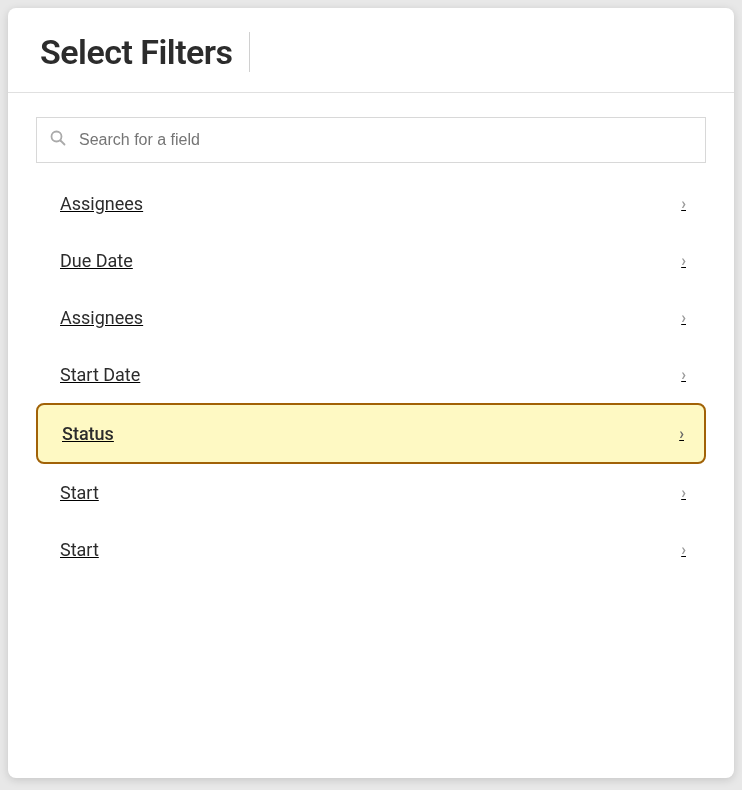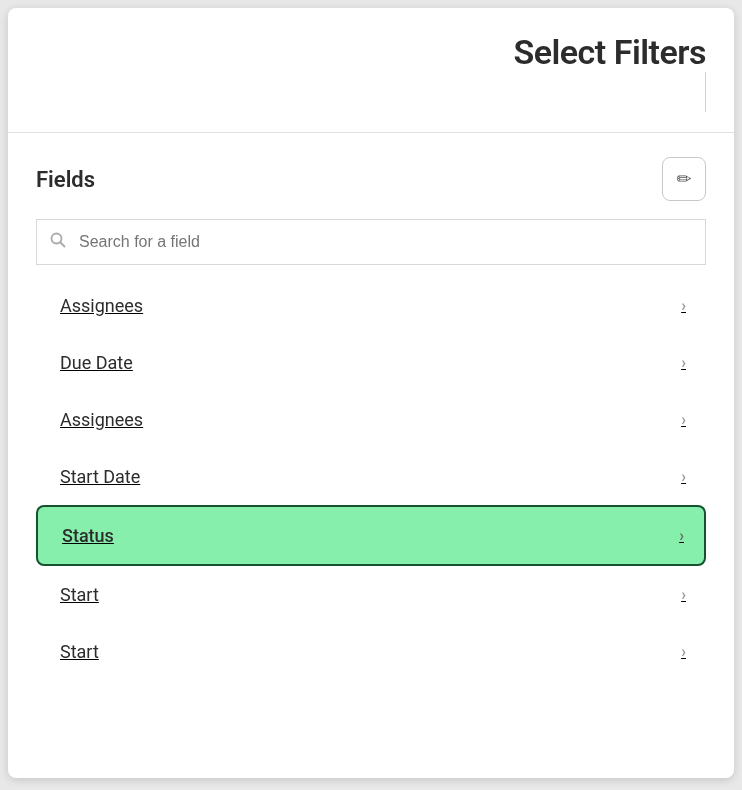--- a/index.html
+++ b/index.html
@@ -25,22 +25,22 @@
       width: 726px;
       min-height: 770px;
       overflow: hidden;
       box-shadow: 0 2px 8px rgba(0,0,0,0.15);
     }
 
     .panel-header {
       padding: 24px 28px 20px 32px;
       border-bottom: 1px solid #e0e0e0;
       display: flex;
-      align-items: flex-end;
-      flex-direction: column;
+      align-items: flex-start;
+      gap: 16px;
     }
 
     .panel-title {
       font-size: 34px;
       font-weight: 600;
       color: #2c2c2c;
       letter-spacing: -0.5px;
     }
 
     .header-divider {
@@ -116,22 +116,22 @@
       display: flex;
       align-items: center;
       justify-content: space-between;
       padding: 18px 20px 18px 24px;
       border-radius: 8px;
       cursor: pointer;
       transition: background 0.1s;
     }
 
     .field-item.active {
-      background: #86efac;
-      border: 2px solid #14532d;
+      background: #fef9c3;
+      border: 2px solid #a16207;
       text-align: center;
     }
 
     .field-item-label {
       font-size: 18px;
       color: #2c2c2c;
       font-weight: 400;
     }
 
     .field-item.active .field-item-label {
@@ -151,26 +151,20 @@
 </head>
 <body>
 
 <div class="panel">
   <div class="panel-header">
     <span class="panel-title">Select Filters</span>
     <div class="header-divider"></div>
   </div>
 
   <div class="panel-body">
-    <div class="fields-header">
-      <span class="fields-label">Fields</span>
-      <button class="edit-button" title="Edit fields">
-        <span>✏</span>
-      </button>
-    </div>
 
     <div class="search-container">
       <span class="search-icon-wrap">
         <svg width="16" height="16" viewBox="0 0 16 16" fill="none">
           <circle cx="6.5" cy="6.5" r="5" stroke="#aaa" stroke-width="1.8"></circle>
           <line x1="10.5" y1="10.5" x2="14.5" y2="14.5" stroke="#aaa" stroke-width="1.8" stroke-linecap="round"></line>
         </svg>
       </span>
       <input class="search-input" type="text" placeholder="Search for a field" style="">
     </div>

